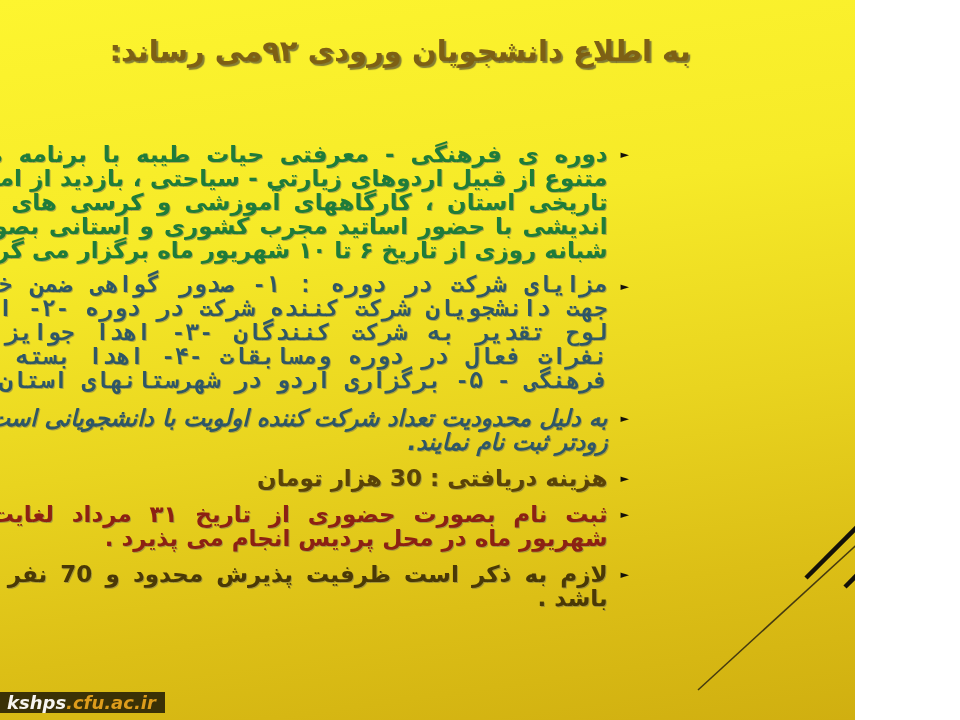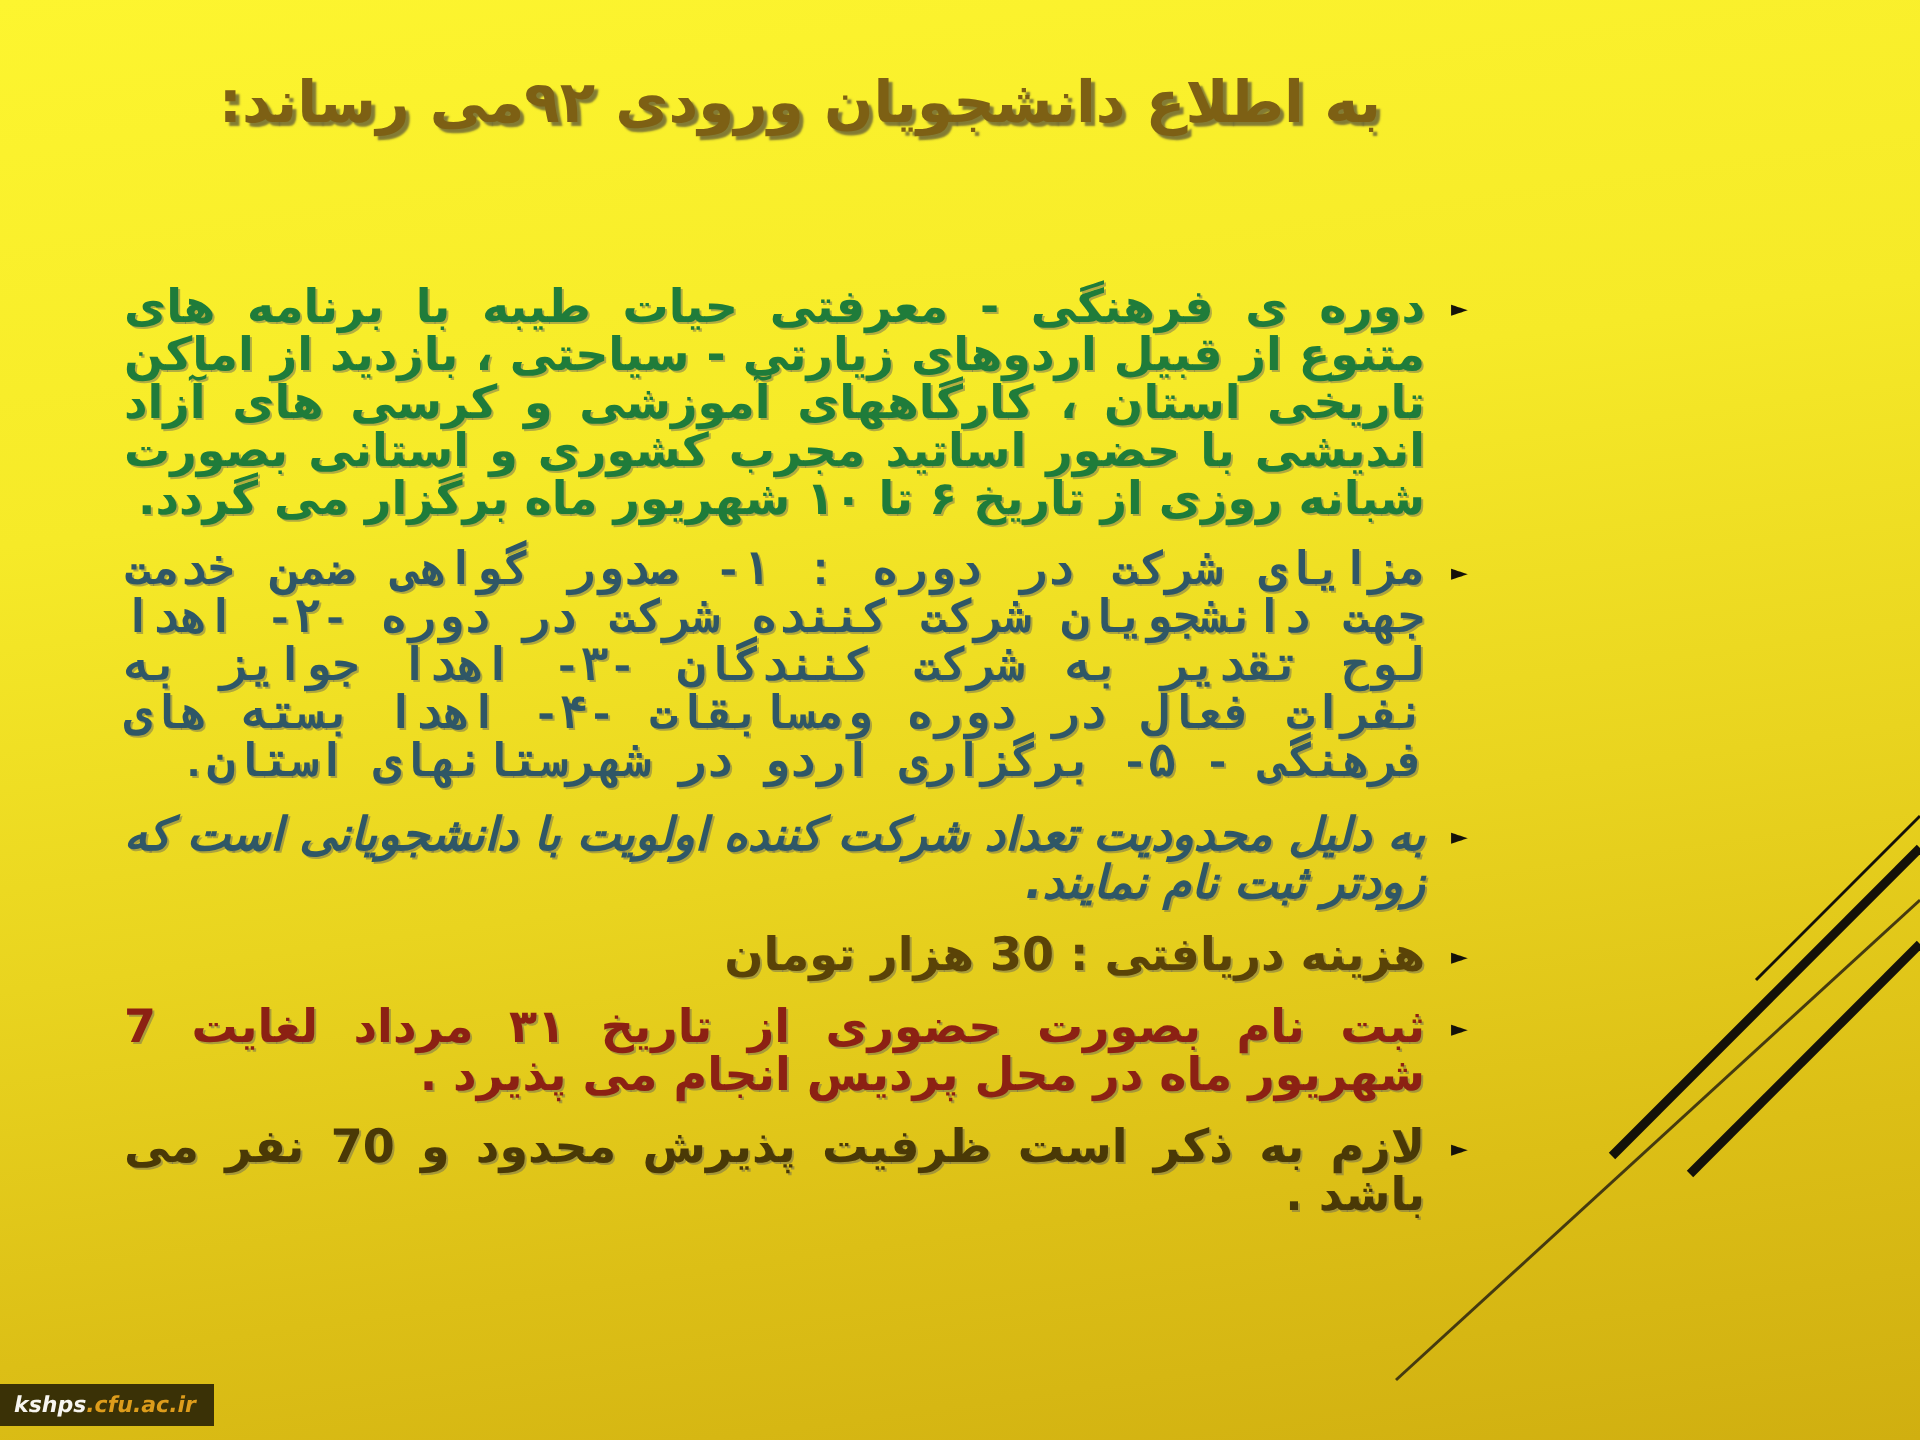--- a/index.html
+++ b/index.html
@@ -1,18 +1,18 @@
 <!DOCTYPE html>
 <html lang="fa" style="--background-top: #fdf52f; --background-bottom: #d0af10; --title: #7d6014; --marker: #141109; --watermark-bg: #3a3106; --watermark-prefix: #f7f5f0; --watermark-suffix: #dd9c1b;"><head>
 <meta charset="utf-8">
 <style>
   html,body{margin:0;padding:0;}
   .slide{
     position:relative;
-    width:960px;height:720px;
+    width:855px;height:720px;
     overflow:hidden;
     background:linear-gradient(172deg,
       var(--background-top,#fdf52f) 0%,
       #f6ea28 32%,
       #e9d41f 58%,
       #dcbf16 80%,
       var(--background-bottom,#d0af10) 100%);
     font-family:"DejaVu Sans",sans-serif;
   }
   .title{
@@ -45,21 +45,21 @@
   }
   .decor{
     position:absolute;left:0;top:0;width:960px;height:720px;
     pointer-events:none;
   }
   .watermark{
     position:absolute;left:0;bottom:7px;height:21px;
     background:var(--watermark-bg,#3a3106);
     display:flex;align-items:center;
     padding:0 9px 0 7px;
-    font-style:italic;font-weight:bold;font-size:11px;
+    font-style:italic;font-weight:bold;font-size:18px;
     font-family:"DejaVu Sans",sans-serif;
   }
   .wm-prefix{color:var(--watermark-prefix,#f7f5f0);}
   .wm-suffix{color:var(--watermark-suffix,#dd9c1b);}
 </style>
 </head>
 <body>
 
 <div class="slide">
 

